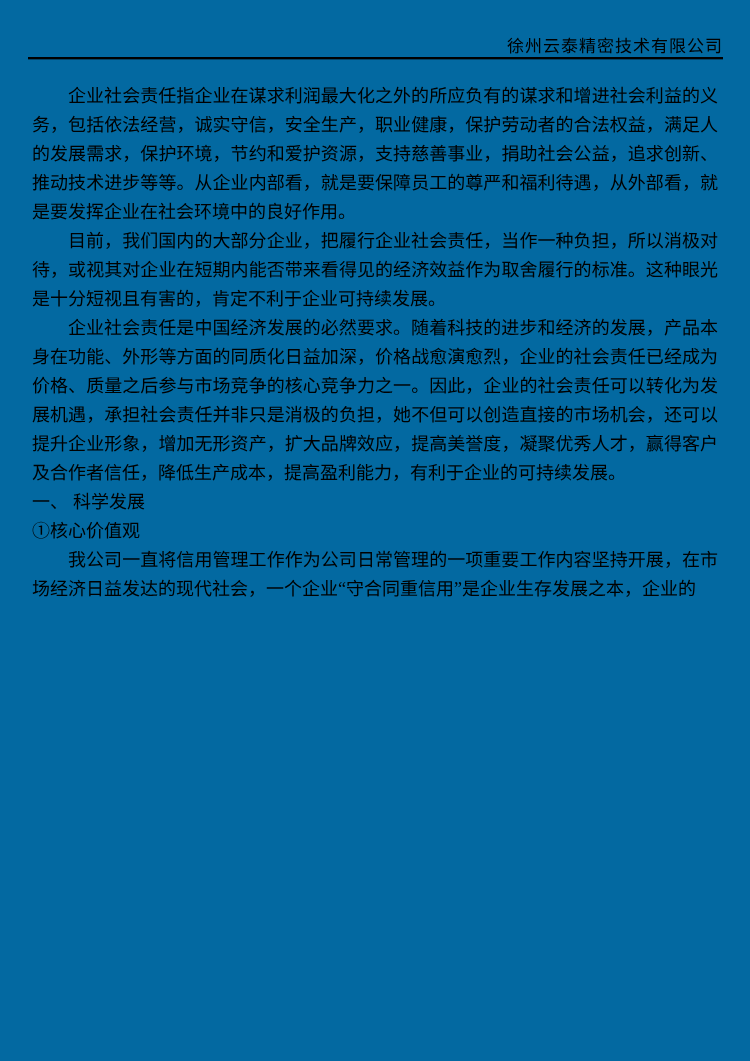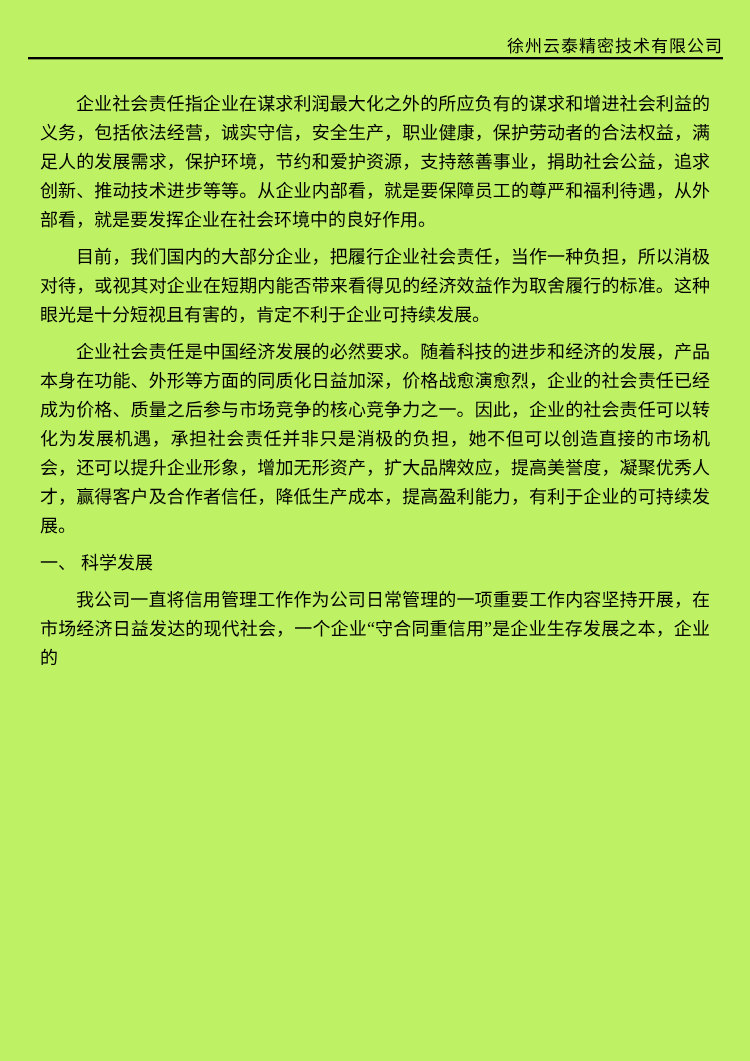--- a/index.html
+++ b/index.html
@@ -4,21 +4,21 @@
 <style>
   html, body {
     margin: 0;
     padding: 0;
     background: #ffffff;
   }
   .page {
     position: relative;
     width: 750px;
     height: 1061px;
-    background: #bef264;
+    background: #0369a1;
     color: #000000;
     font-family: "Liberation Serif", "DejaVu Serif", serif;
     overflow: hidden;
   }
   .doc-header-text {
     position: absolute;
     top: 37px;
     right: 27px;
     font-size: 17px;
     line-height: 20px;
@@ -40,21 +40,21 @@
     top: 82px;
     left: 32px;
     width: 686px;
     font-size: 18px;
     line-height: 29px;
     text-align: justify;
     text-justify: inter-ideograph;
     color: #000000;
   }
   .doc-body p {
-    margin: 8px;
+    margin: 0;
     padding: 0;
   }
   .para {
     text-indent: 2em;
   }
   .section-heading {
     text-indent: 0;
     font-weight: 400;
     font-family: "Liberation Sans", "DejaVu Sans", sans-serif;
   }
@@ -69,16 +69,17 @@
 
   <div class="doc-header-text">徐州云泰精密技术有限公司</div>
 
   <div class="doc-header-rule"></div>
 
   <div class="doc-body">
     <p class="para">企业社会责任指企业在谋求利润最大化之外的所应负有的谋求和增进社会利益的义务，包括依法经营，诚实守信，安全生产，职业健康，保护劳动者的合法权益，满足人的发展需求，保护环境，节约和爱护资源，支持慈善事业，捐助社会公益，追求创新、推动技术进步等等。从企业内部看，就是要保障员工的尊严和福利待遇，从外部看，就是要发挥企业在社会环境中的良好作用。</p>
     <p class="para">目前，我们国内的大部分企业，把履行企业社会责任，当作一种负担，所以消极对待，或视其对企业在短期内能否带来看得见的经济效益作为取舍履行的标准。这种眼光是十分短视且有害的，肯定不利于企业可持续发展。</p>
     <p class="para">企业社会责任是中国经济发展的必然要求。随着科技的进步和经济的发展，产品本身在功能、外形等方面的同质化日益加深，价格战愈演愈烈，企业的社会责任已经成为价格、质量之后参与市场竞争的核心竞争力之一。因此，企业的社会责任可以转化为发展机遇，承担社会责任并非只是消极的负担，她不但可以创造直接的市场机会，还可以提升企业形象，增加无形资产，扩大品牌效应，提高美誉度，凝聚优秀人才，赢得客户及合作者信任，降低生产成本，提高盈利能力，有利于企业的可持续发展。</p>
     <p class="section-heading">一、 科学发展</p>
+    <p class="sub-heading">①核心价值观</p>
     <p class="para">我公司一直将信用管理工作作为公司日常管理的一项重要工作内容坚持开展，在市场经济日益发达的现代社会，一个企业“守合同重信用”是企业生存发展之本，企业的</p>
   </div>
 
 </div>
 
 </body></html>

